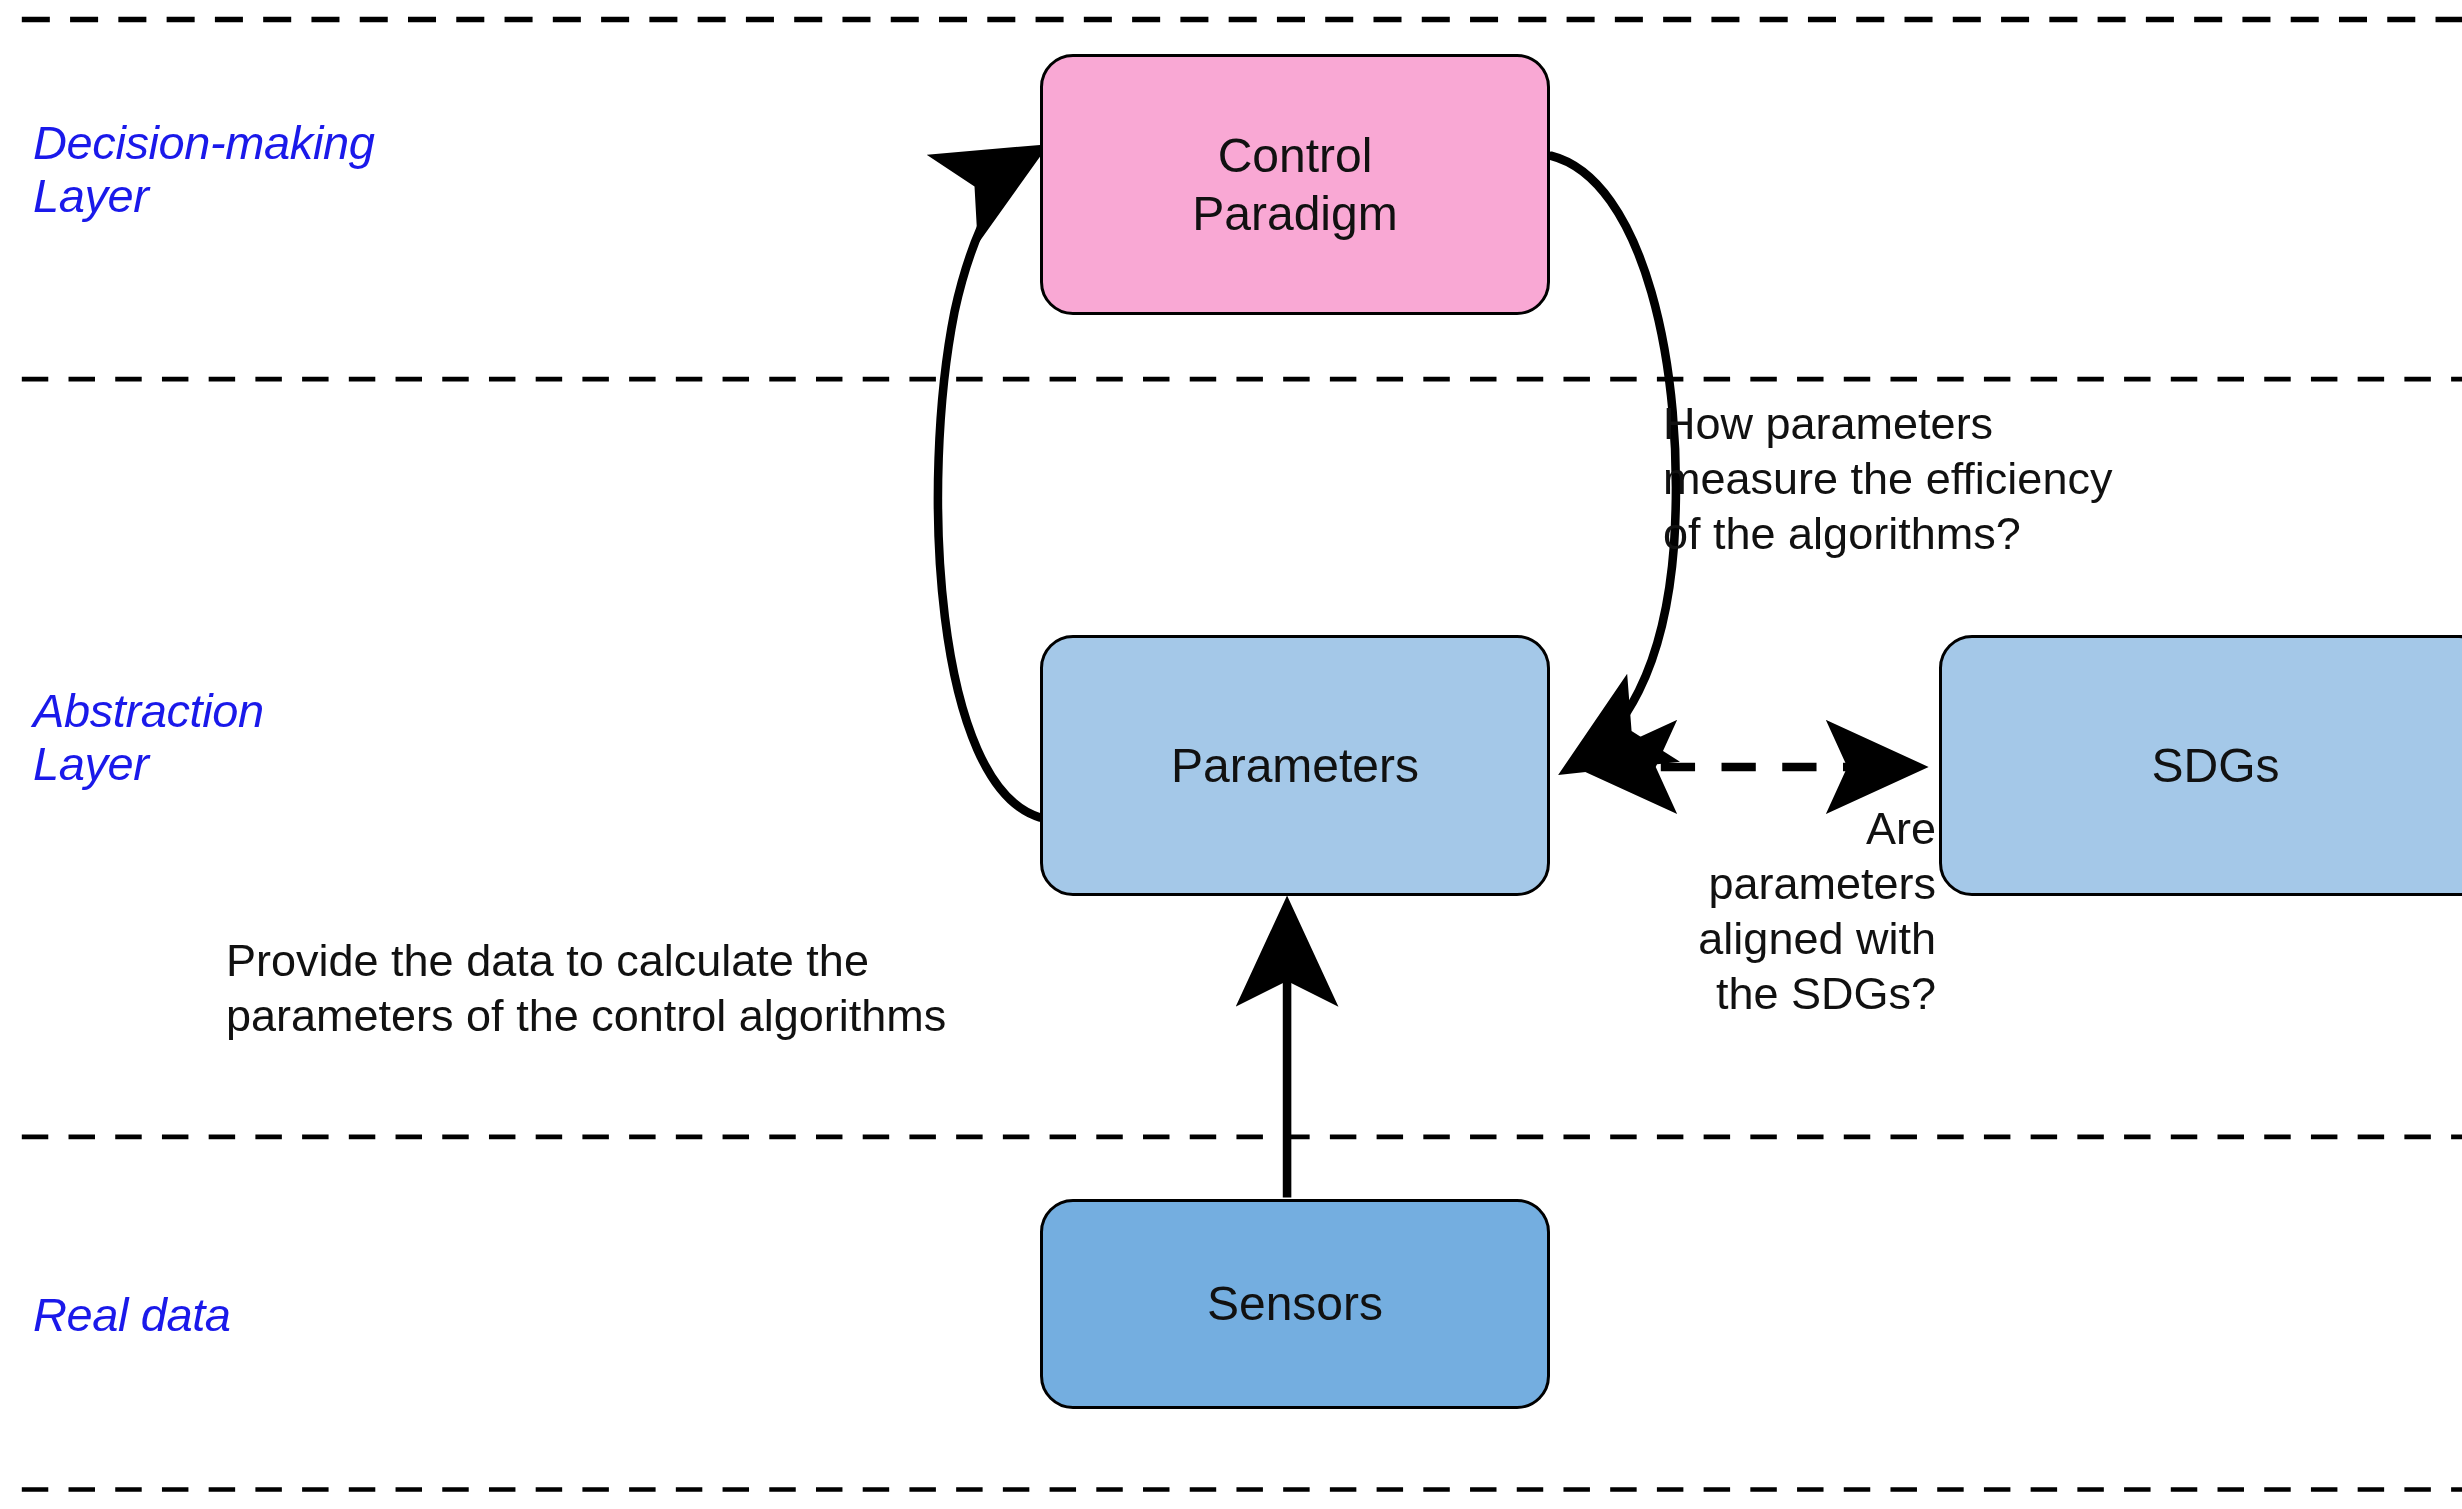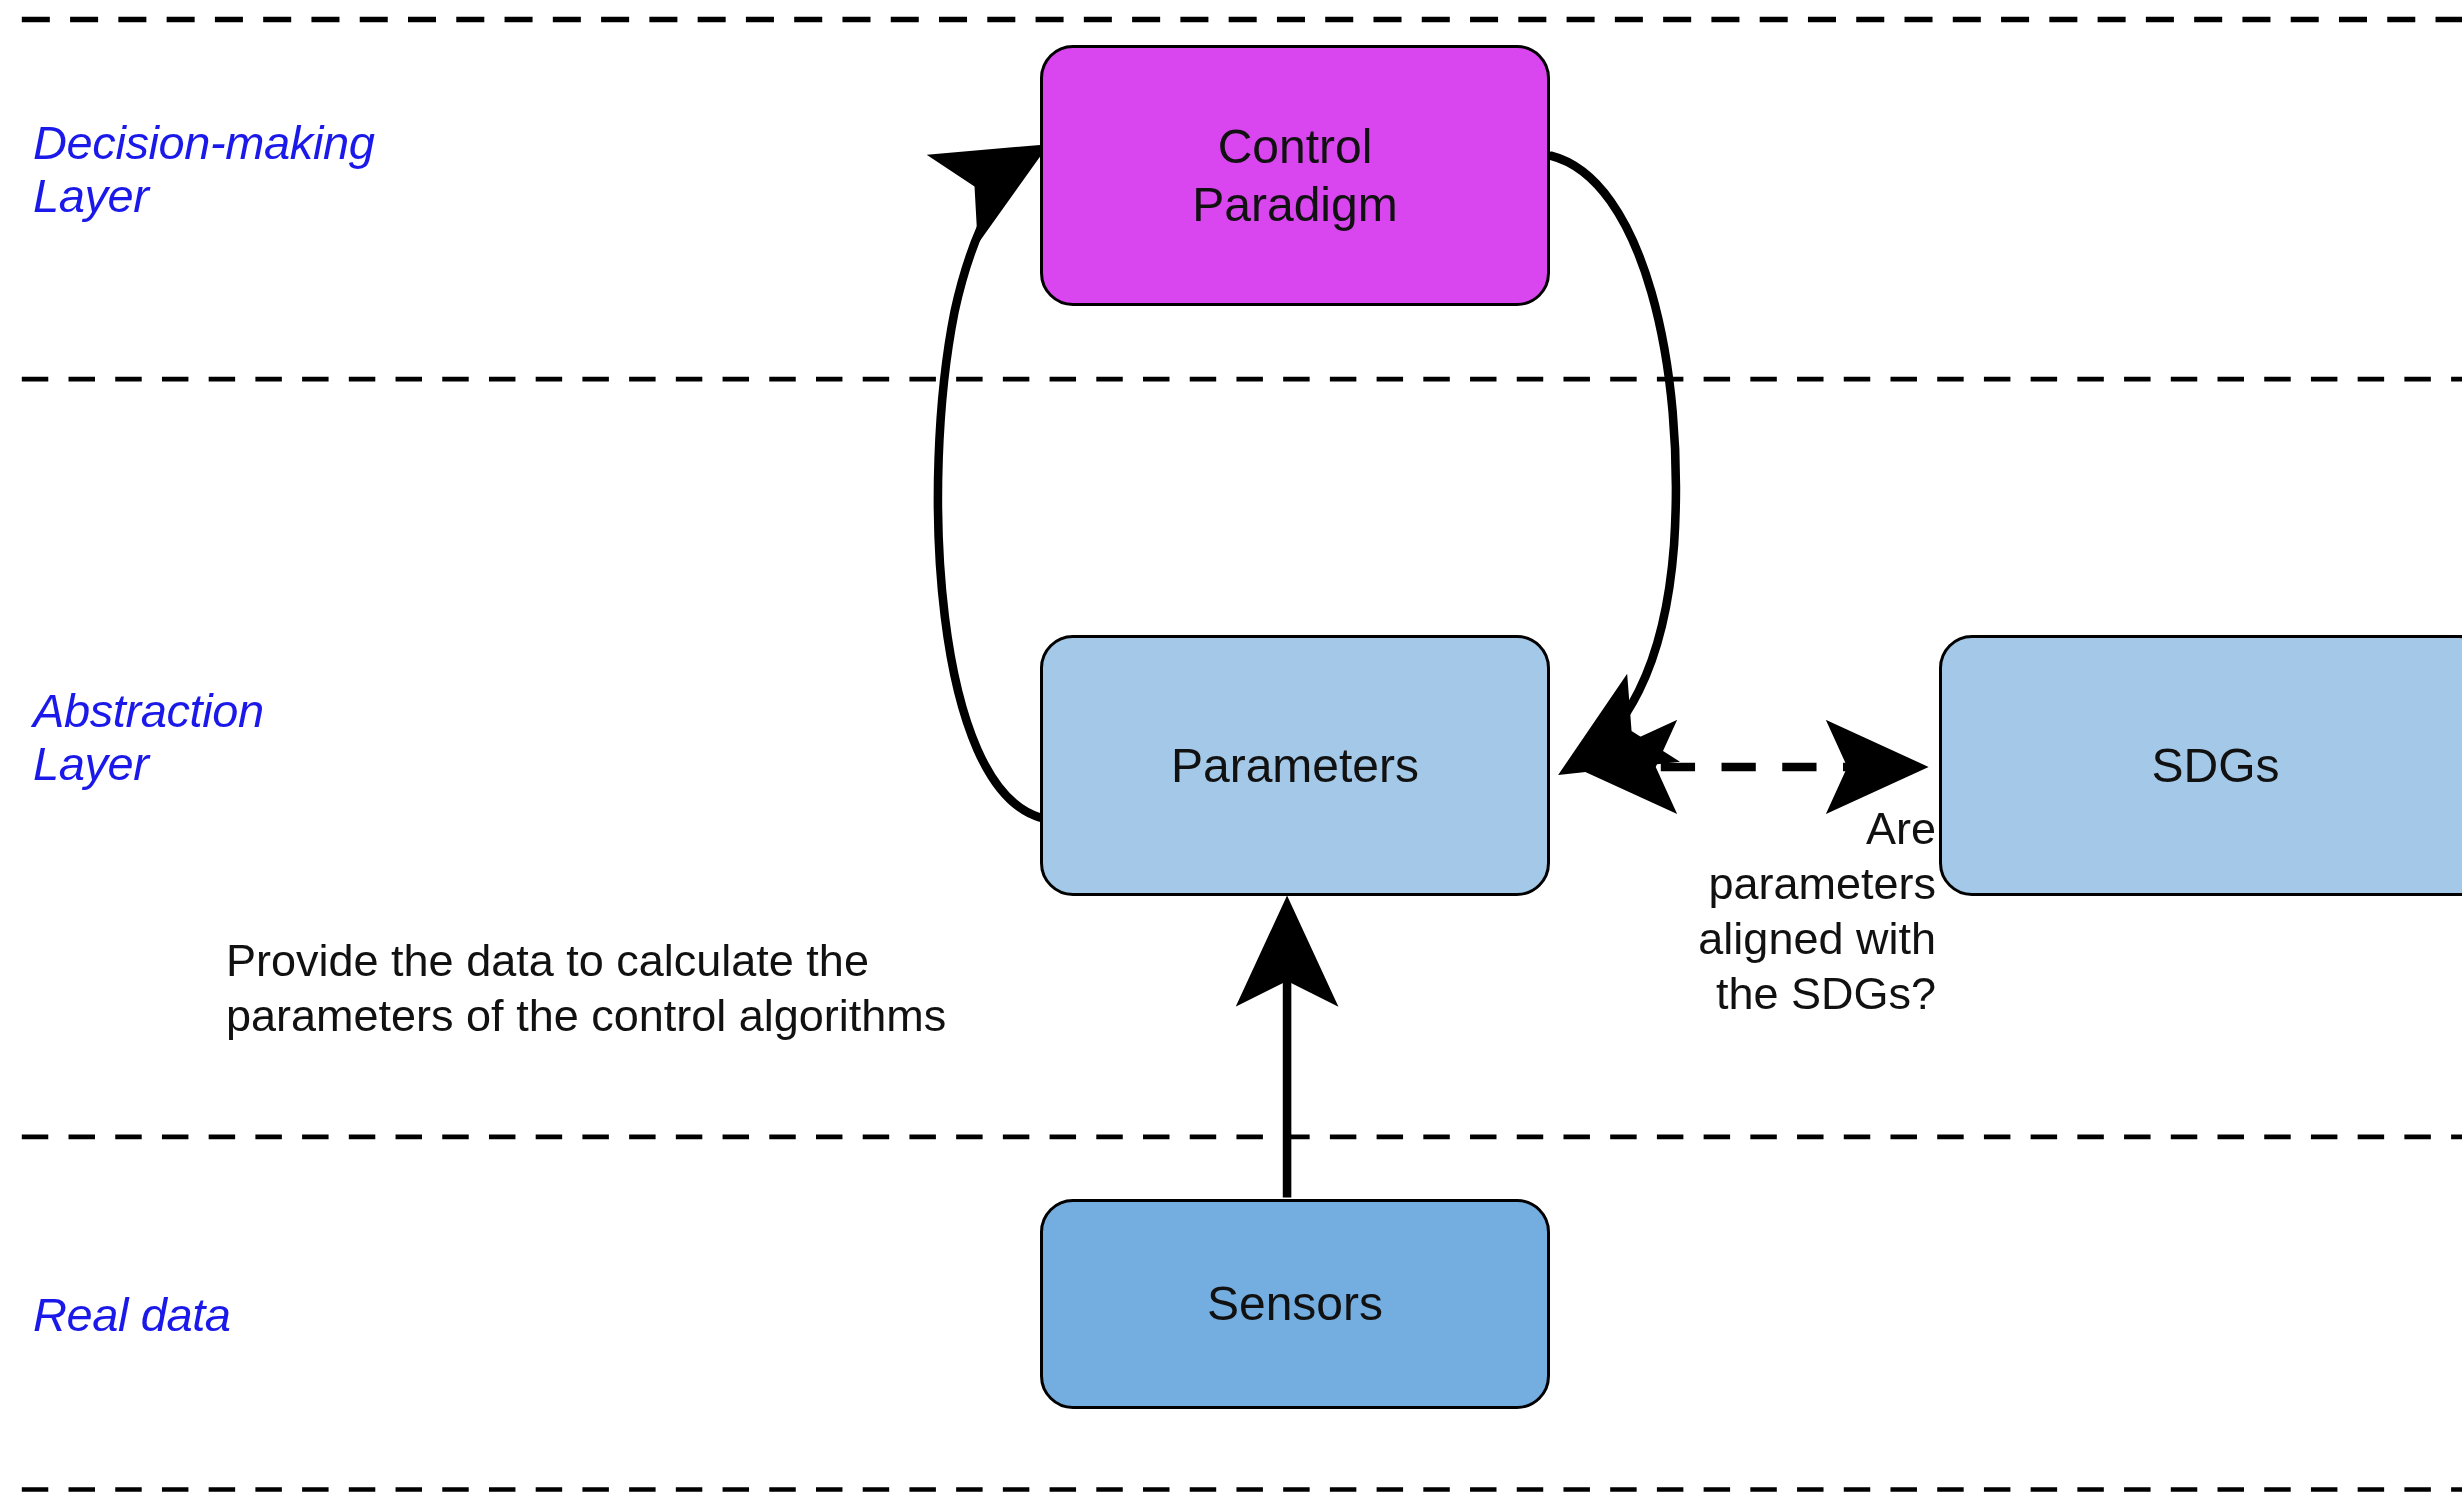--- a/index.html
+++ b/index.html
@@ -34,21 +34,21 @@
     display:flex;
     align-items:center;
     justify-content:center;
     text-align:center;
     color:#111111;
     font-size:48px;
     line-height:1.2;
     white-space:pre-line;
     font-family:"Liberation Sans", sans-serif;
   }
-  #node-control-paradigm{left:1040px;top:45px;width:510px;height:261px;background:#d946ef;}
+  #node-control-paradigm{left:1040px;top:54px;width:510px;height:261px;background:#f9a8d4;}
   #node-parameters{left:1040px;top:635px;width:510px;height:261px;background:#a4c8e8;}
   #node-sdgs{left:1939px;top:635px;width:553px;height:261px;background:#a4c8e8;}
   #node-sensors{left:1040px;top:1199px;width:510px;height:210px;background:#74aee0;}
 
   .edge-label{
     position:absolute;
     color:#111111;
     font-size:45px;
     line-height:1.22;
     white-space:pre-line;
@@ -96,20 +96,23 @@
   <div class="layer-label" id="layer-label-abstraction">Abstraction
 Layer</div>
   <div class="layer-label" id="layer-label-real">Real data</div>
 
   <div class="node" id="node-control-paradigm">Control
 Paradigm</div>
   <div class="node" id="node-parameters">Parameters</div>
   <div class="node" id="node-sdgs">SDGs</div>
   <div class="node" id="node-sensors">Sensors</div>
 
+  <div class="edge-label" id="edge-label-right">How parameters
+measure the efficiency
+of the algorithms?</div>
   <div class="edge-label" id="edge-label-sdg">Are
 parameters
 aligned with
 the SDGs?</div>
   <div class="edge-label" id="edge-label-bottom">Provide the data to calculate the
 parameters of the control algorithms</div>
 
 </div>
 
 

